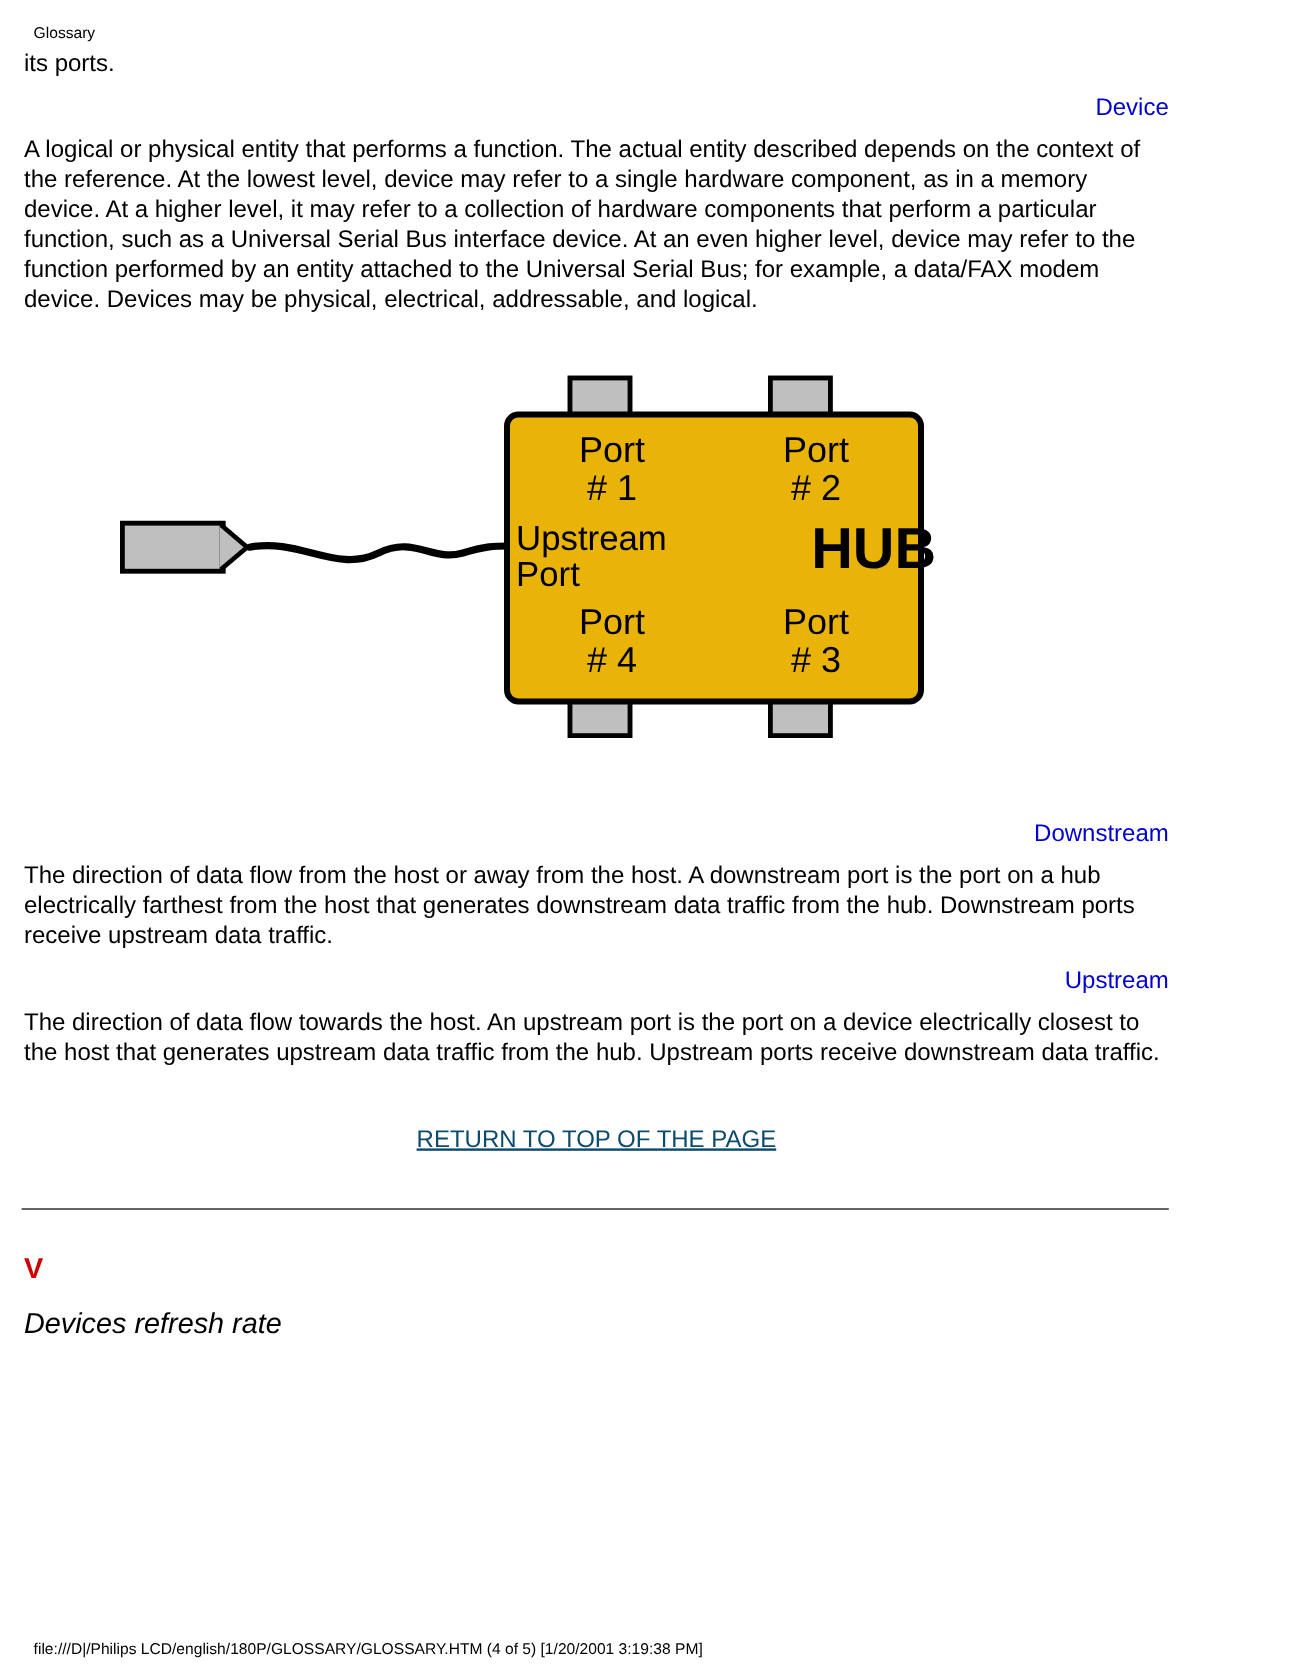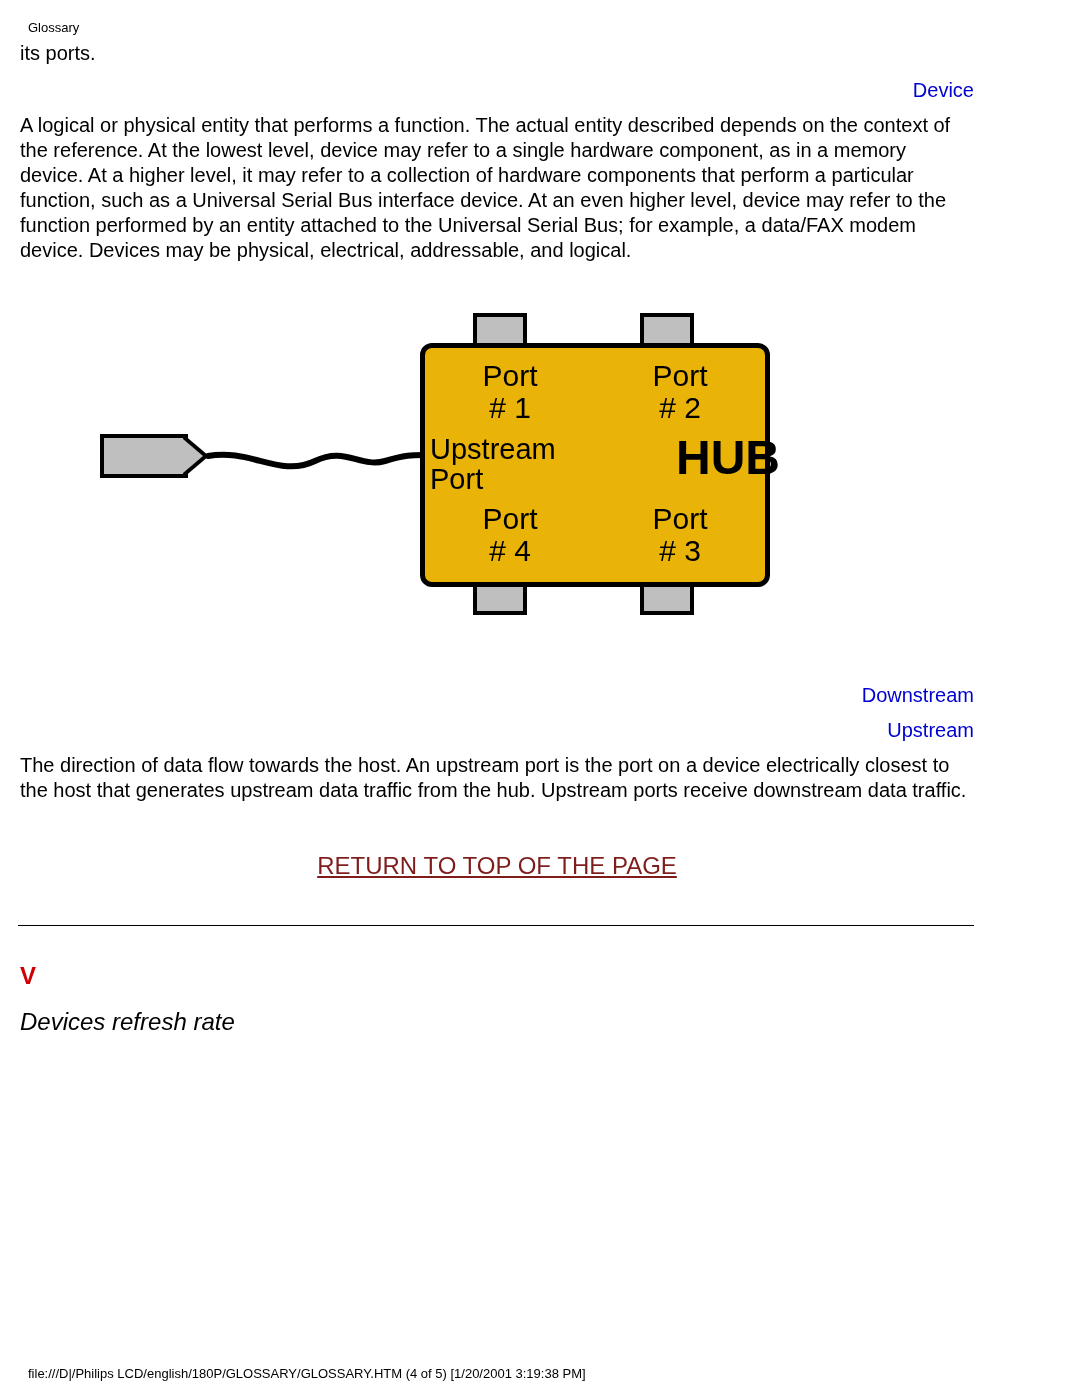--- a/index.html
+++ b/index.html
@@ -124,22 +124,22 @@
     left: 103px;
     top: 136px;
     width: 0; height: 0;
     border-top: 17px solid transparent;
     border-bottom: 17px solid transparent;
     border-left: 20px solid #bfbfbf;
   }
   .return-link {
     display: block;
     text-align: center;
-    color: #7f1d1d;
-    font-size: 24px;
+    color: #0c4a6e;
+    font-size: 20px;
     text-decoration: underline;
     margin: 48px 0 44px 0;
     cursor: pointer;
   }
   hr.sep {
     border: none;
     border-top: 1px solid #000;
     margin: 0 18px 36px 18px;
   }
   .section-letter {
@@ -205,20 +205,21 @@
             <span>Port</span><br><span># 4</span>
           </div>
           <div class="port-label port3">
             <span>Port</span><br><span># 3</span>
           </div>
         </div>
       </div>
     </div>
 
     <a class="term-link">Downstream</a>
+    <p class="block">The direction of data flow from the host or away from the host. A downstream port is the port on a hub electrically farthest from the host that generates downstream data traffic from the hub. Downstream ports receive upstream data traffic.</p>
 
     <a class="term-link">Upstream</a>
     <p class="block">The direction of data flow towards the host. An upstream port is the port on a device electrically closest to the host that generates upstream data traffic from the hub. Upstream ports receive downstream data traffic.</p>
 
     <a class="return-link">RETURN TO TOP OF THE PAGE</a>
   </div>
 
   <hr class="sep">
 
   <div class="section-letter">V</div>

